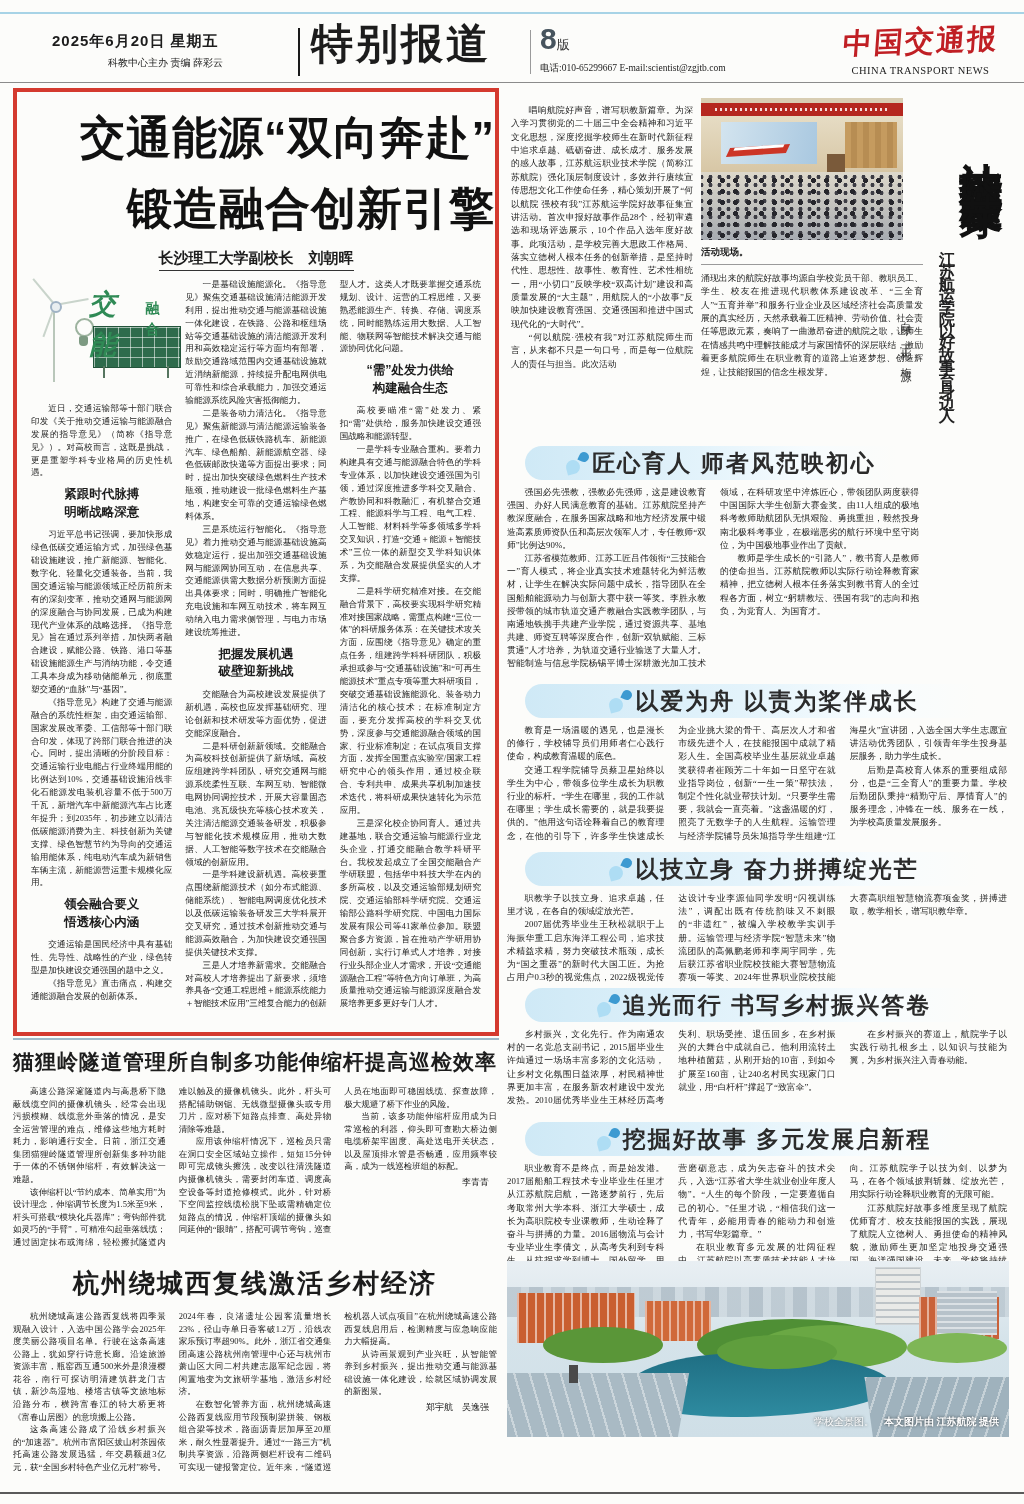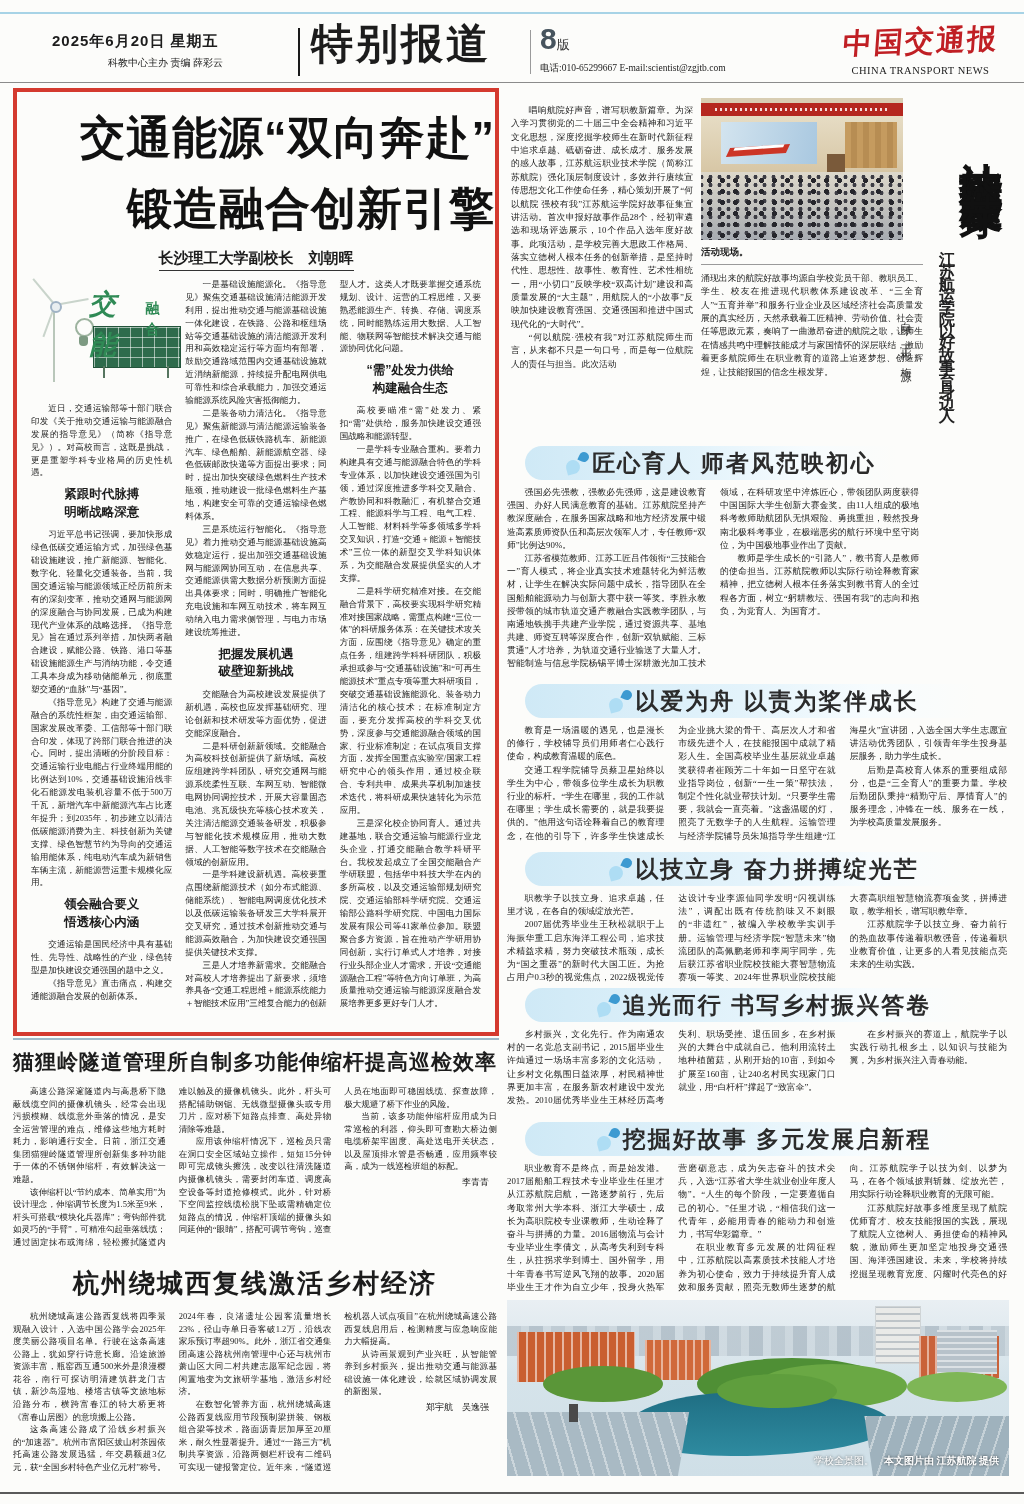--- a/index.html
+++ b/index.html
@@ -120,21 +120,21 @@
   .band2{left:20px;top:596px;width:478px;}
   .body2{left:2px;top:636px;width:500px;height:124px;column-count:3;}
   .band3{left:20px;top:764px;width:478px;}
   .body3{left:2px;top:804px;width:500px;height:94px;column-count:3;}
   .band4{left:20px;top:900px;width:478px;}
   .body4{left:2px;top:940px;width:500px;height:90px;column-count:3;}
   .band5{left:20px;top:1034px;width:478px;}
   .body5{left:2px;top:1074px;width:500px;height:136px;column-count:3;}
 
   
-  .campus{position:absolute;left:2px;top:1212px;width:502px;height:176px;overflow:hidden;
+  .campus{position:absolute;left:2px;top:1173px;width:502px;height:176px;overflow:hidden;
           background:linear-gradient(#e9eff3 0%,#d5e3ea 45%,#cfdfe7 100%);}
   .c-skyline{position:absolute;left:0;right:0;top:26px;height:30px;opacity:.85;
           background:repeating-linear-gradient(90deg,#b9c6cf 0 14px,#c9d4db 14px 22px,#aebcc6 22px 36px,#cdd8df 36px 44px);}
   .c-tower{position:absolute;top:6px;left:368px;width:46px;height:58px;background:#e9eae8;
            box-shadow:inset 0 0 0 1px #cfd4d6;background-image:repeating-linear-gradient(rgba(160,170,178,.6) 0 2px,transparent 2px 7px);}
   .c-orange1{position:absolute;left:10px;top:32px;width:118px;height:50px;background:#c95e30;
            background-image:repeating-linear-gradient(90deg,rgba(255,255,255,.55) 0 2px,transparent 2px 9px);}
   .c-orange2{position:absolute;left:138px;top:40px;width:66px;height:40px;background:#d0693a;
            background-image:repeating-linear-gradient(90deg,rgba(255,255,255,.5) 0 2px,transparent 2px 8px);}
   .c-orange3{position:absolute;right:10px;top:36px;width:80px;height:42px;background:#c9623a;
@@ -293,21 +293,20 @@
         <p class="para">后勤是高校育人体系的重要组成部分，也是“三全育人”的重要力量。学校后勤团队秉持“精勤守后、厚情育人”的服务理念，冲锋在一线、服务在一线，为学校高质量发展服务。</p>
       </div>
 
     <div class="band band3">
       <span class="leaf"></span>
       <span class="t">以技立身  奋力拼搏绽光芒</span>
     </div>
     <div class="sec-body body3">
         <p class="para">职教学子以技立身、追求卓越，任里才说，在各自的领域绽放光芒。</p>
         <p class="para">2007届优秀毕业生王秋松就职于上海振华重工启东海洋工程公司，追求技术精益求精，努力突破技术瓶颈，成长为“国之重器”的新时代大国工匠。为抢占用户0.3秒的视觉焦点，2022级视觉传达设计专业李源仙同学发明“闪视训练法”，调配出既有传统韵味又不刺眼的“非遗红”，被编入学校教学实训手册。运输管理与经济学院“智慧未来”物流团队的高佩鹏老师和李周宇同学，先后获江苏省职业院校技能大赛智慧物流赛项一等奖、2024年世界职业院校技能大赛高职组智慧物流赛项金奖，拼搏进取，教学相长，谱写职教华章。</p>
-        <p class="para">江苏航院学子以技立身、奋力前行的热血故事传递着职教强音，传递着职业教育价值，让更多的人看见技能点亮未来的生动实践。</p>
       </div>
 
     <div class="band band4">
       <span class="leaf"></span>
       <span class="t">追光而行  书写乡村振兴答卷</span>
     </div>
     <div class="sec-body body4">
         <p class="para">乡村振兴，文化先行。作为南通农村的一名党总支副书记，2015届毕业生许灿通过一场场丰富多彩的文化活动，让乡村文化氛围日益浓厚，村民精神世界更加丰富，在服务新农村建设中发光发热。2010届优秀毕业生王林经历高考失利、职场受挫、退伍回乡，在乡村振兴的大舞台中成就自己。他利用流转土地种植菌菇，从刚开始的10亩，到如今扩展至160亩，让240名村民实现家门口就业，用“白杆杆”撑起了“致富伞”。</p>
         <p class="para">在乡村振兴的赛道上，航院学子以实践行动扎根乡土，以知识与技能为翼，为乡村振兴注入青春动能。</p>
       </div>

